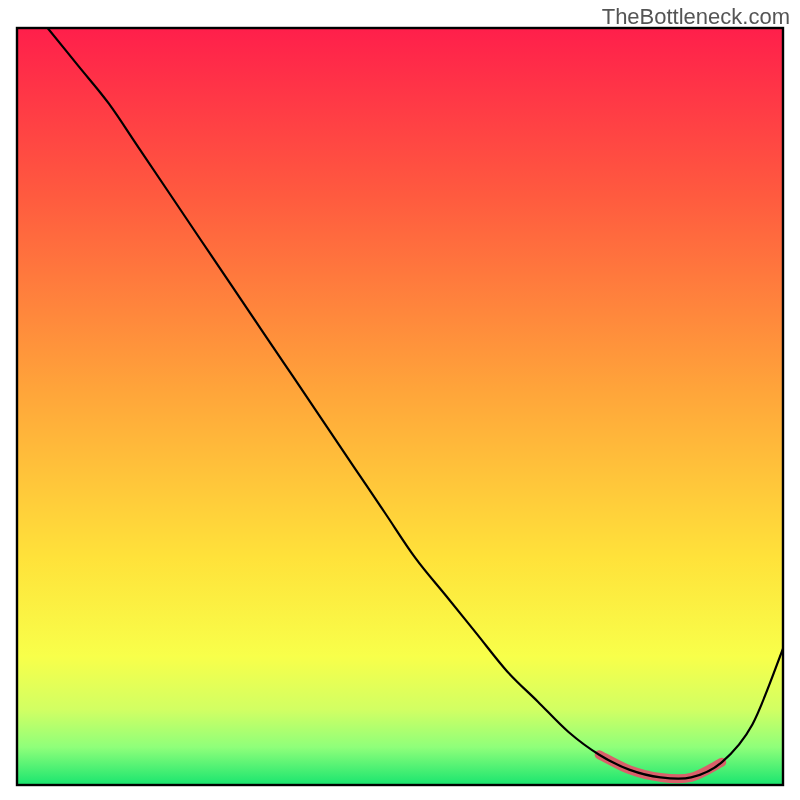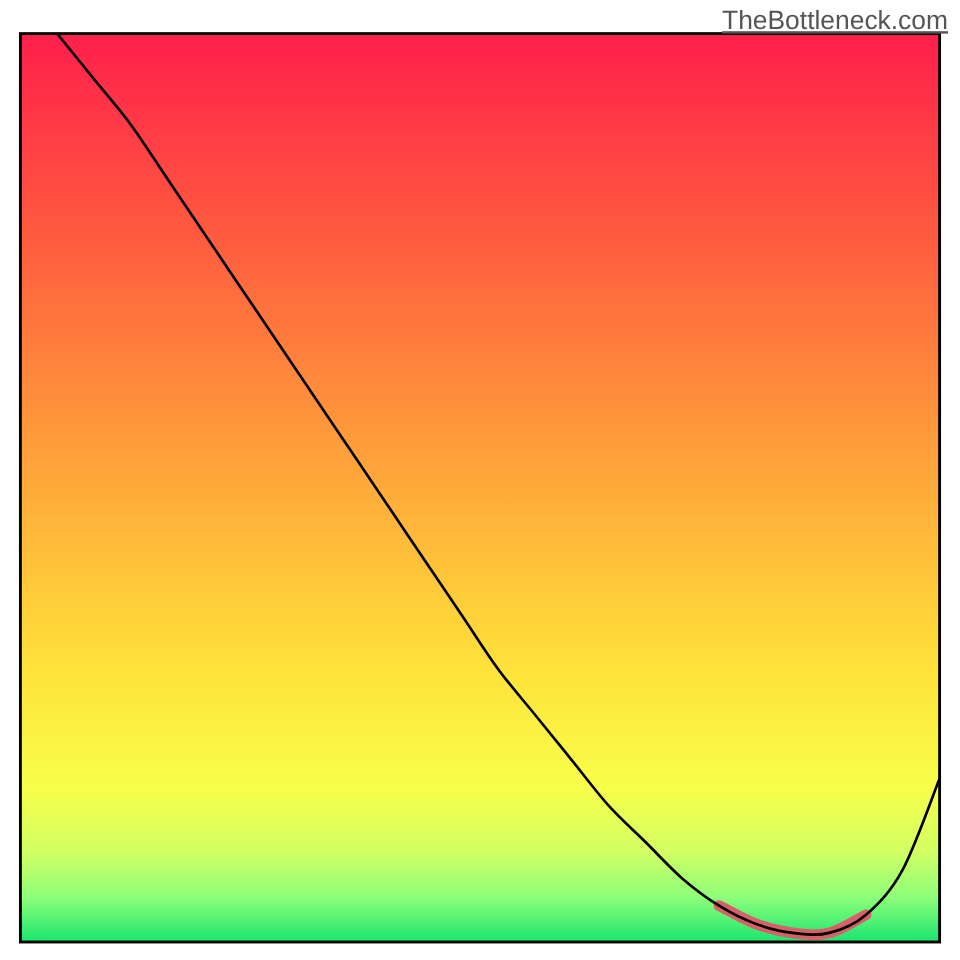--- a/index.html
+++ b/index.html
@@ -11,21 +11,20 @@
     background: #fff;
   }
   .watermark {
     position: absolute;
     top: 4px;
     right: 10px;
     color: #555;
     font-size: 22px;
     font-weight: 500;
     z-index: 10;
-    text-decoration: underline;
   }
   .chart-wrap {
     position: absolute;
     top: 0;
     left: 0;
     width: 800px;
     height: 800px;
   }
   svg { display: block; }
   .curve { fill: none; stroke: #000; stroke-width: 2.2; }

